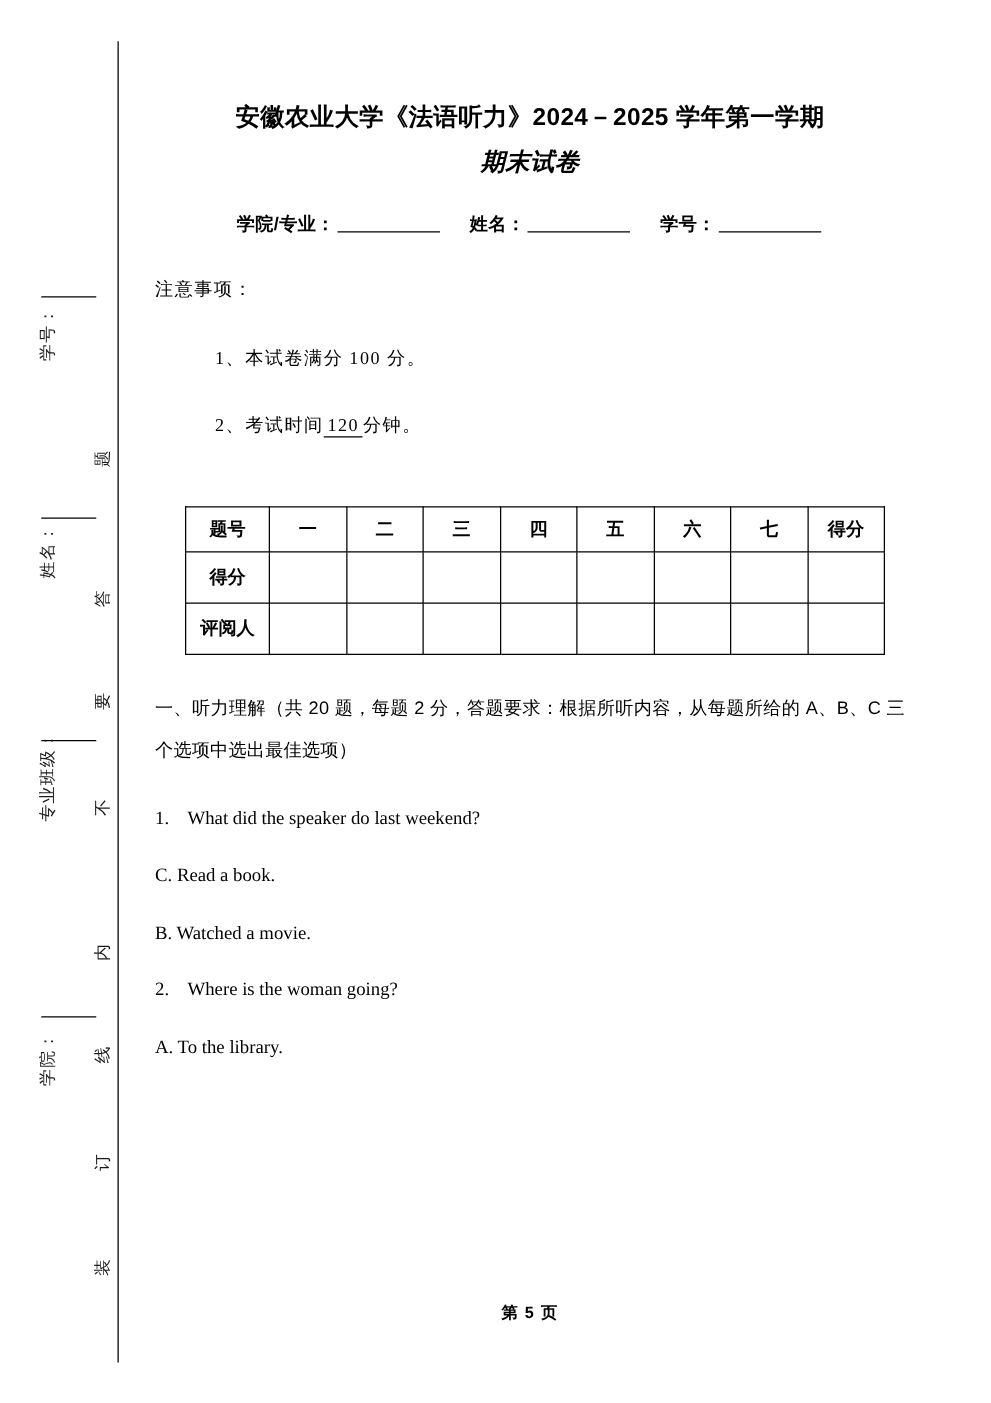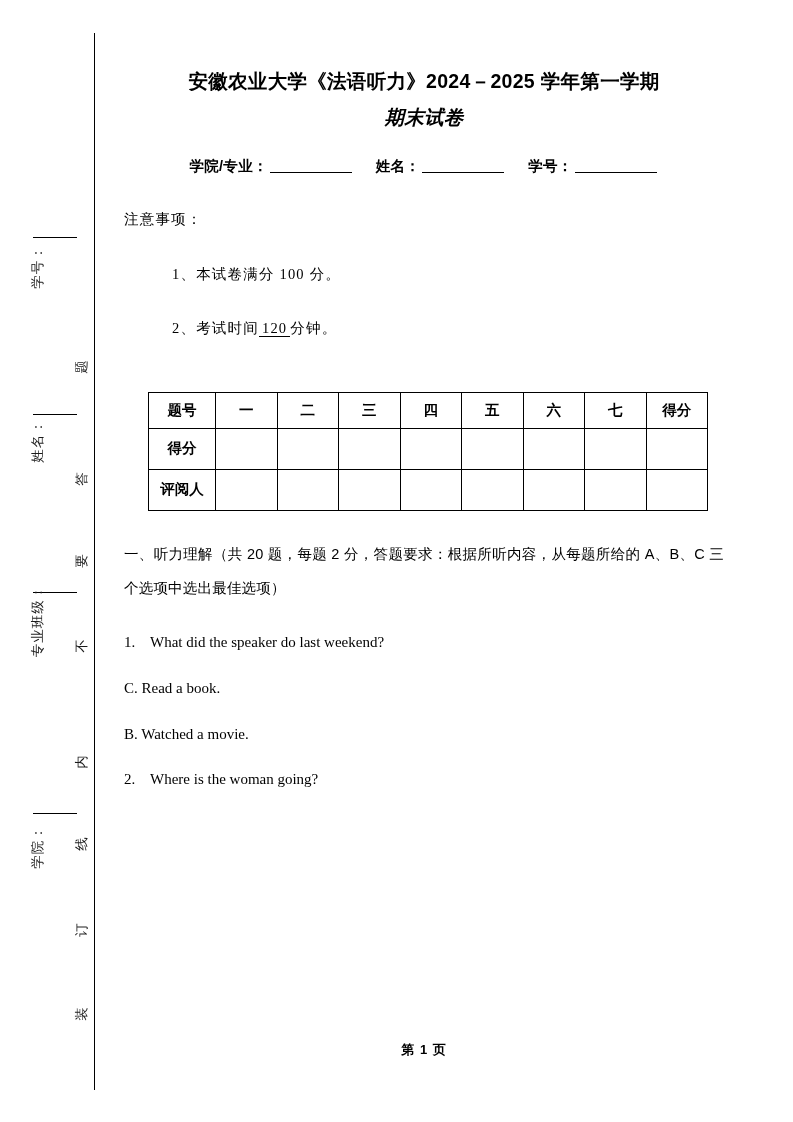--- a/index.html
+++ b/index.html
@@ -73,21 +73,21 @@
   
   #page-body {
     position: absolute;
     left: 124px;
     top: 0;
     width: 600px;
     height: 1122px;
   }
 
   #doc-title {
-    margin: 0;
+    margin: 13px;
     padding-top: 63px;
     font-family: "Liberation Sans", "DejaVu Sans", sans-serif;
     font-size: 19.5px;
     font-weight: bold;
     line-height: 36px;
     text-align: center;
     letter-spacing: 0.3px;
   }
   #doc-title .ttl-line2 { display: block; font-style: italic; }
 
@@ -260,15 +260,16 @@
 
   <div class="question">
     <span class="q-num">1.</span><span>What did the speaker do last weekend?</span>
   </div>
   <div class="option">C. Read a book.</div>
   <div class="option">B. Watched a movie.</div>
 
   <div class="question">
     <span class="q-num">2.</span><span>Where is the woman going?</span>
   </div>
-
-  <div id="page-footer">第 1 页</div>
+  <div class="option">A. To the library.</div>
+
+  <div id="page-footer">第 5 页</div>
 </div>
 
 </body></html>

